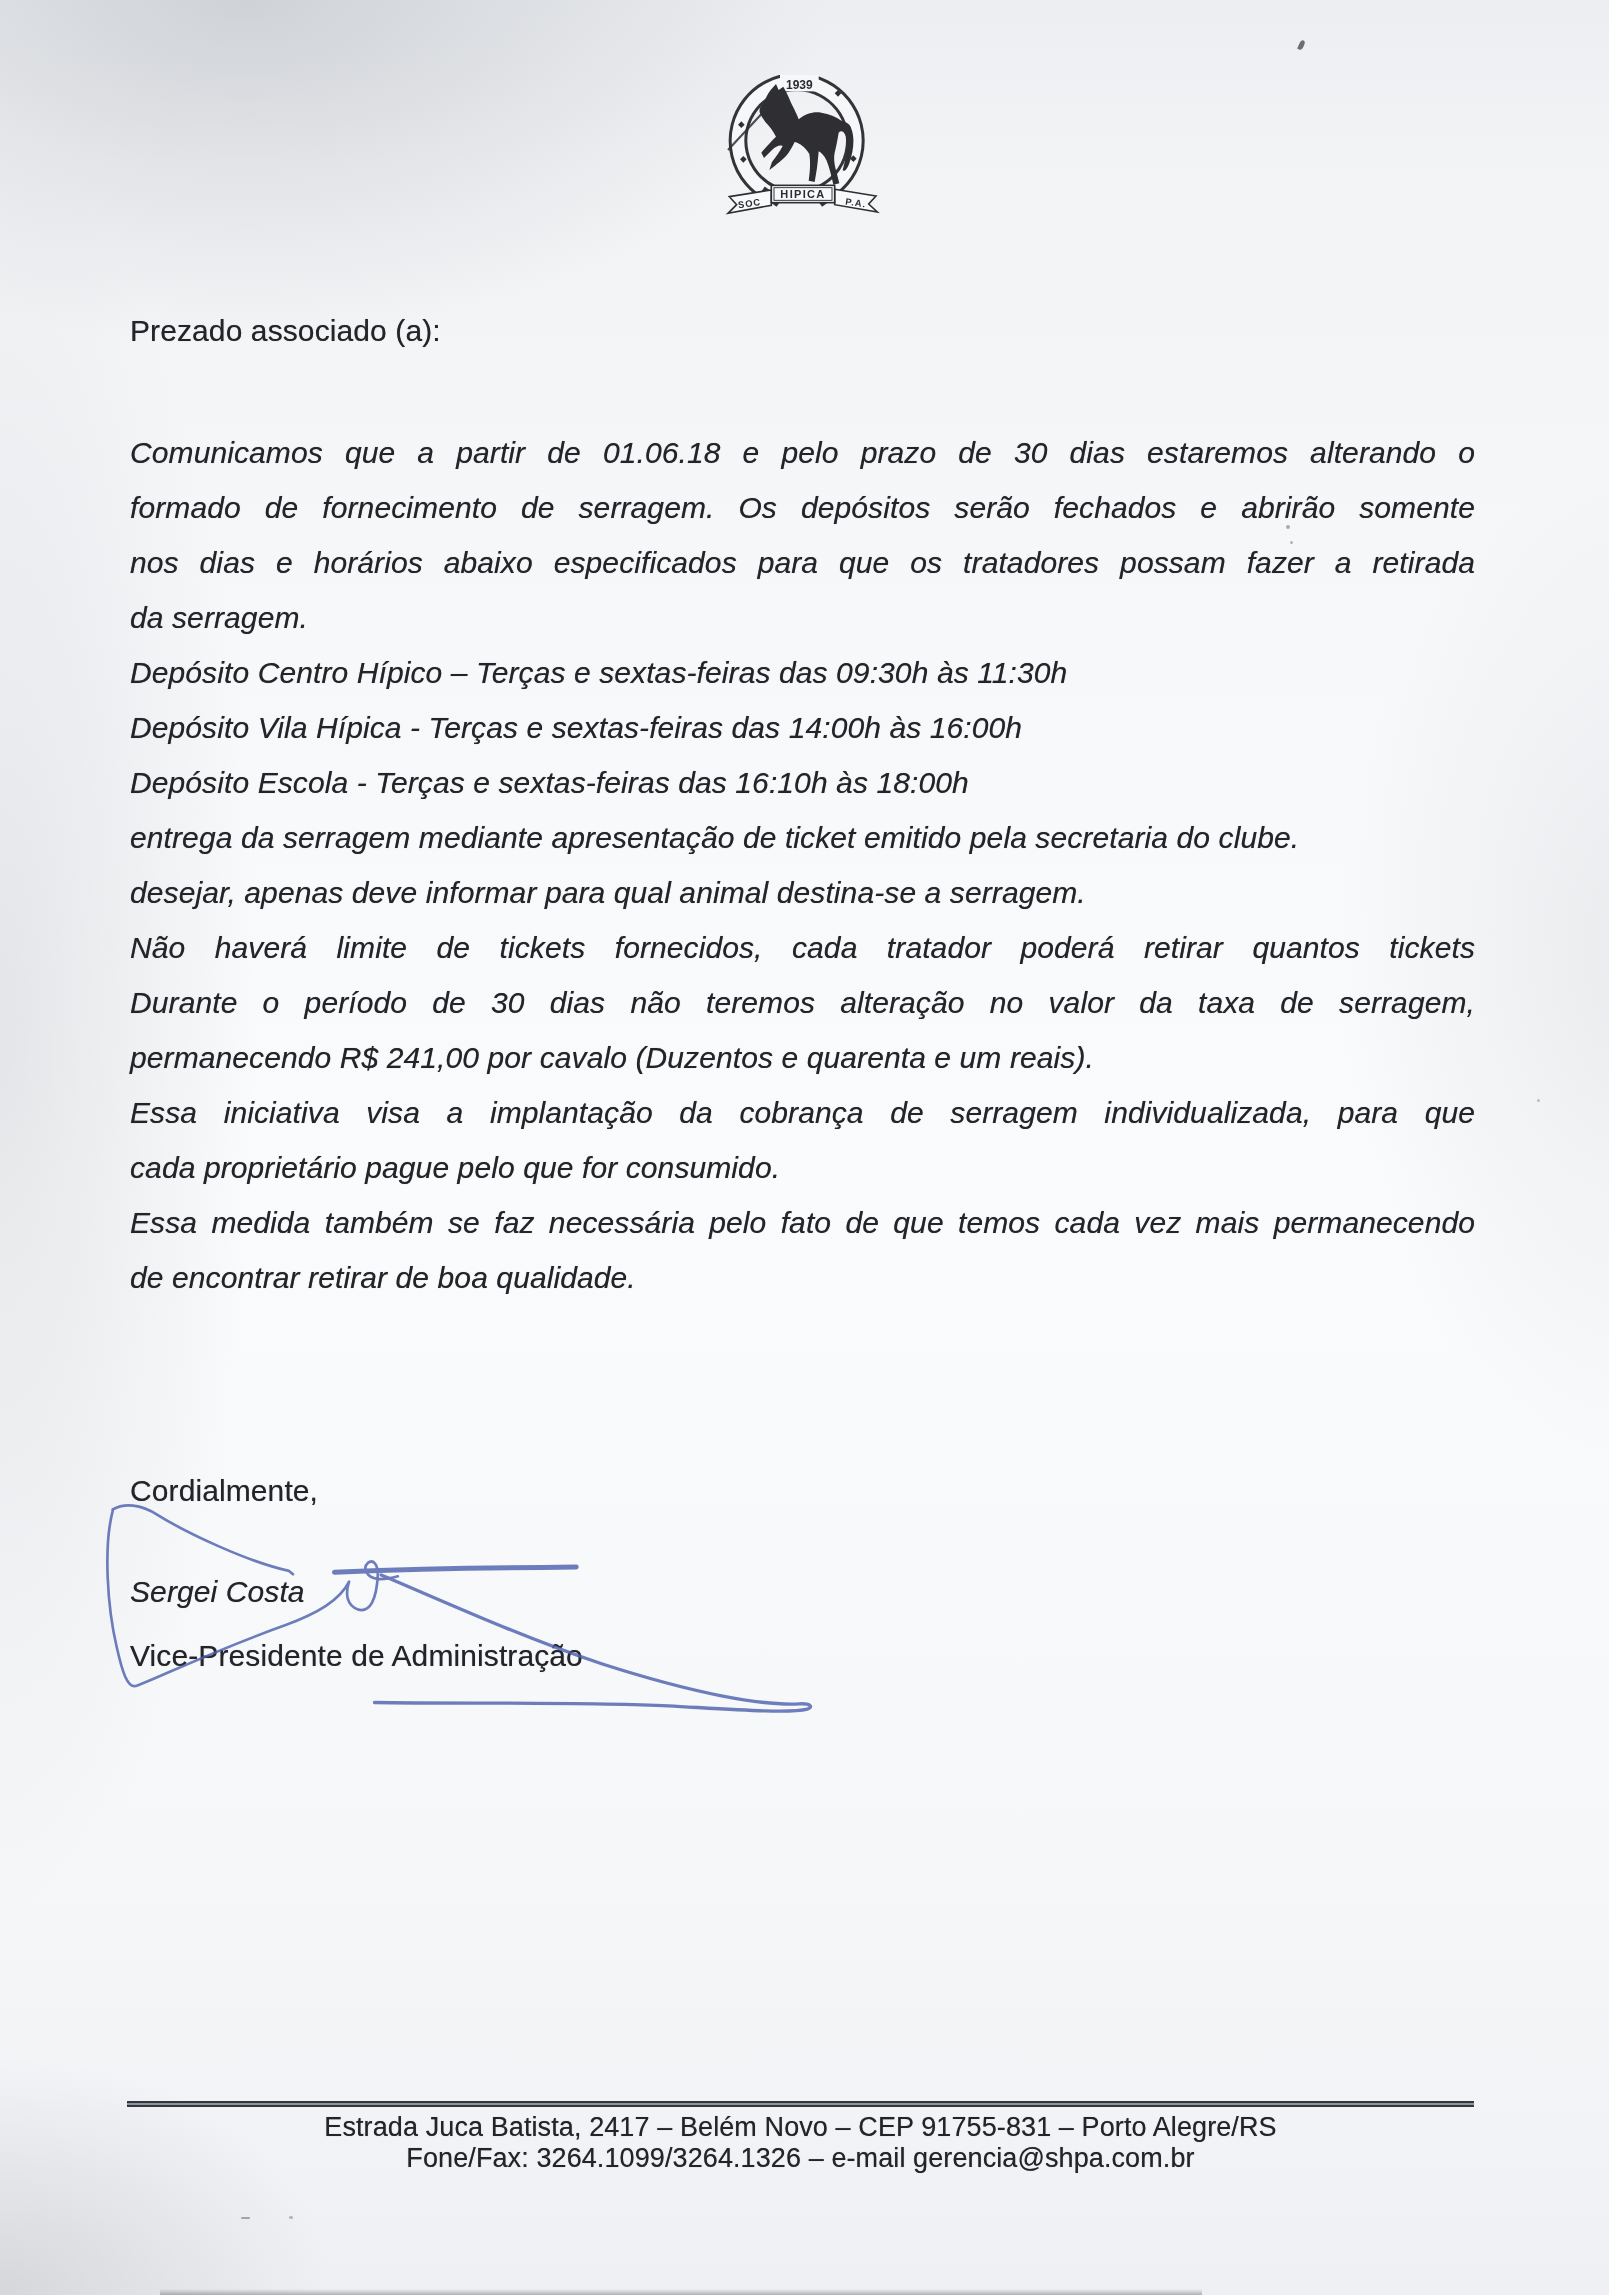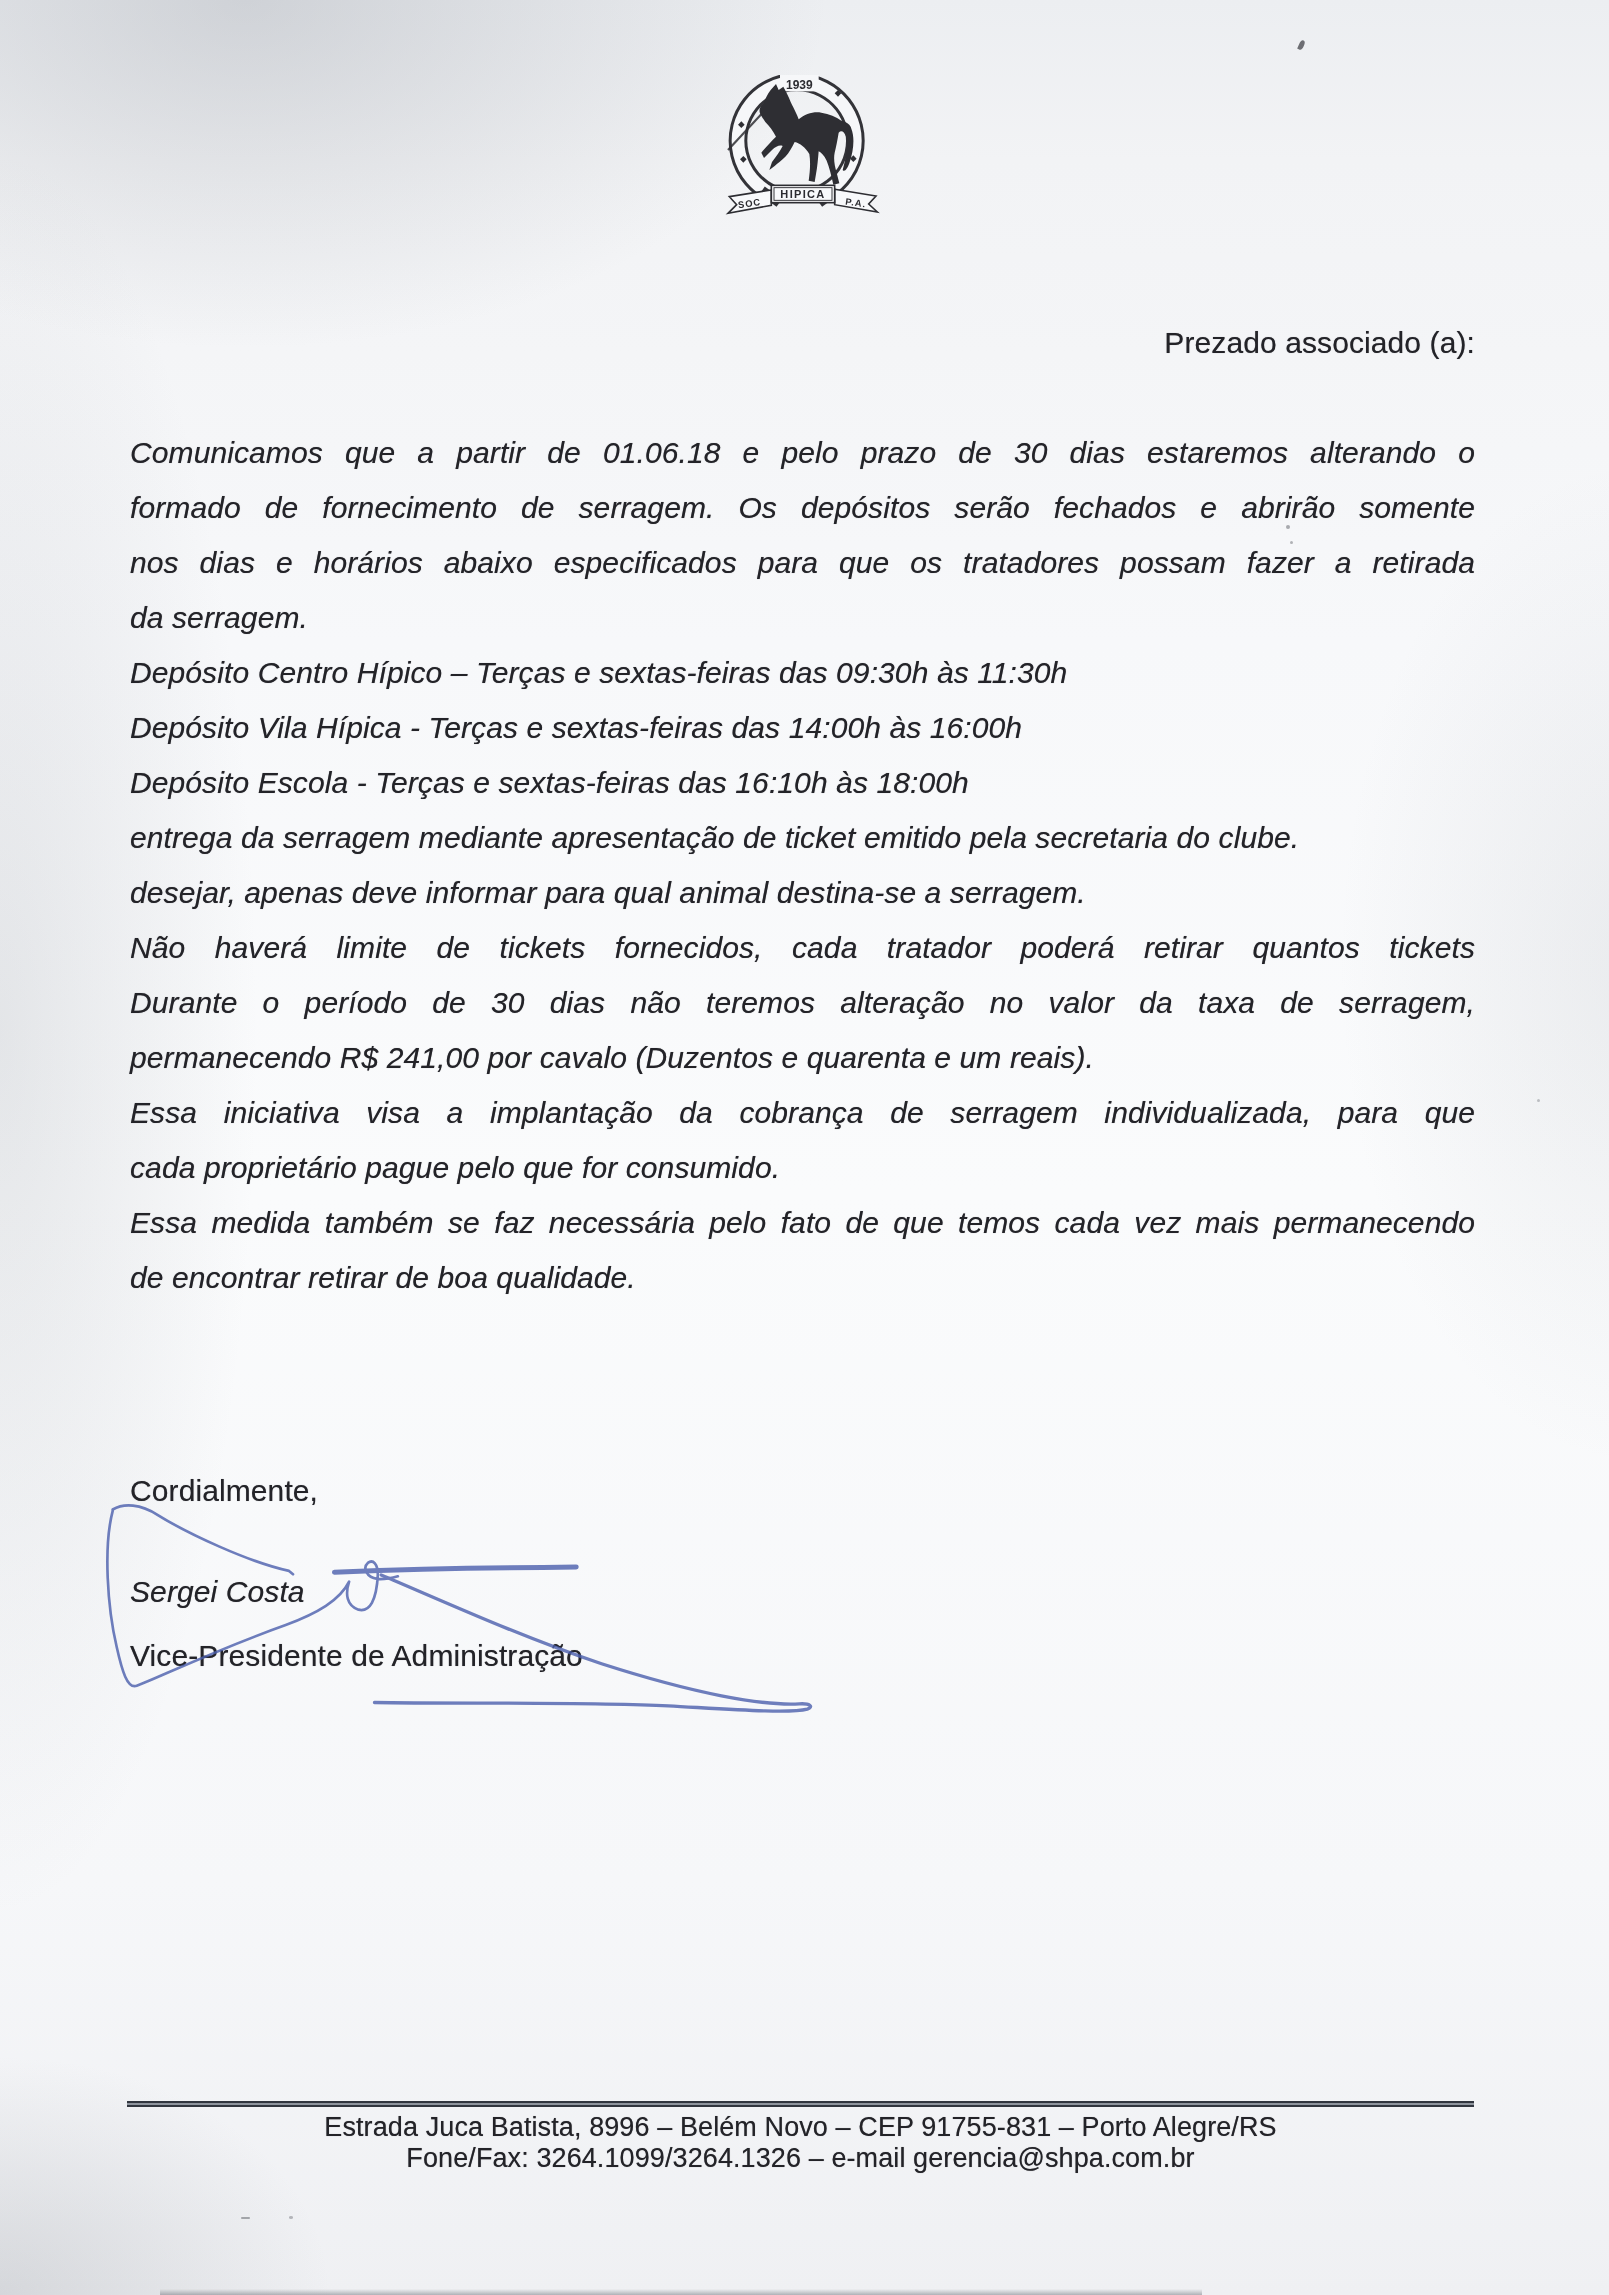--- a/index.html
+++ b/index.html
@@ -12,21 +12,21 @@
       radial-gradient(601px 434px at 0% 100%, rgba(138,143,150,.26), rgba(138,143,150,0) 55%),
       radial-gradient(601px 1002px at 100% 42%, rgba(154,159,167,.16), rgba(154,159,167,0) 50%),
       linear-gradient(180deg,#eceef1 0%,#f2f3f5 7%,#f7f8fa 28%,#fafbfc 52%,#f6f7f9 82%,#eff0f3 100%);
     padding-left: 29px;
   }
   .abs{position:absolute;}
   .scan-ink{text-shadow:0 0 0.7px rgba(28,28,34,.55);}
   .bodytext{left:130px;width:1345px;font-size:30px;line-height:55px;letter-spacing:0.1px;}
   .line{height:55px;white-space:normal;}
   .line.j{text-align:justify;text-align-last:justify;text-justify:inter-word;}
-  .salutation{top:315px;text-align:right;}
+  .salutation{top:303px;}
   .letter-body{top:425px;font-style:italic;}
   .closing{top:1463px;}
   .signer-name{top:1564px;font-style:italic;}
   .signer-title{top:1628px;}
   .sig-svg{left:94px;top:1500px;pointer-events:none;}
   .logo-svg{left:720px;top:75px;}
   .footer-rule{
     left:127px;top:2101px;width:1347px;height:6px;box-sizing:border-box;
     border-top:2px solid #31363f;border-bottom:2px solid #31363f;background:#8e949d;
   }
@@ -116,21 +116,21 @@
         C 376 140 378 158 396 164 C 413 168 423 150 425 112
         C 425 96 418 88 410 94 C 402 101 408 116 424 118 C 436 119 448 116 455 114"></path>
       <path stroke-width="7.5" d="M 360 108 C 450 104 560 101 672 101 L 722 100"></path>
       <path stroke-width="5" d="M 430 112 C 520 150 640 205 760 245 C 900 290 1000 308 1056 305
         C 1072 304 1078 309 1068 313 C 1040 320 950 313 860 308 C 740 302 540 305 420 303"></path>
     </g>
   </svg>
 
   <div class="abs footer-rule"></div>
   <div class="abs footer-block scan-ink">
-    <div>Estrada Juca Batista, 8996 – Belém Novo – CEP 91755-831 – Porto Alegre/RS</div>
+    <div>Estrada Juca Batista, 2417 – Belém Novo – CEP 91755-831 – Porto Alegre/RS</div>
     <div>Fone/Fax: 3264.1099/3264.1326 – e-mail gerencia@shpa.com.br</div>
   </div>
 
   <div class="comma-mark"></div>
   <div class="speck" style="left:1286px;top:525px;width:4px;height:4px;opacity:.5;"></div>
   <div class="speck" style="left:1290px;top:541px;width:3.3px;height:3.3px;opacity:.45;"></div>
   <div class="speck" style="left:1537px;top:1099px;width:3.3px;height:3.3px;opacity:.35;"></div>
   <div class="speck" style="left:241px;top:2217px;width:9.4px;height:2px;border-radius:1.3px;opacity:.5;"></div>
   <div class="speck" style="left:289px;top:2216px;width:4px;height:2.7px;opacity:.4;"></div>
   <div class="bottom-shade"></div>

